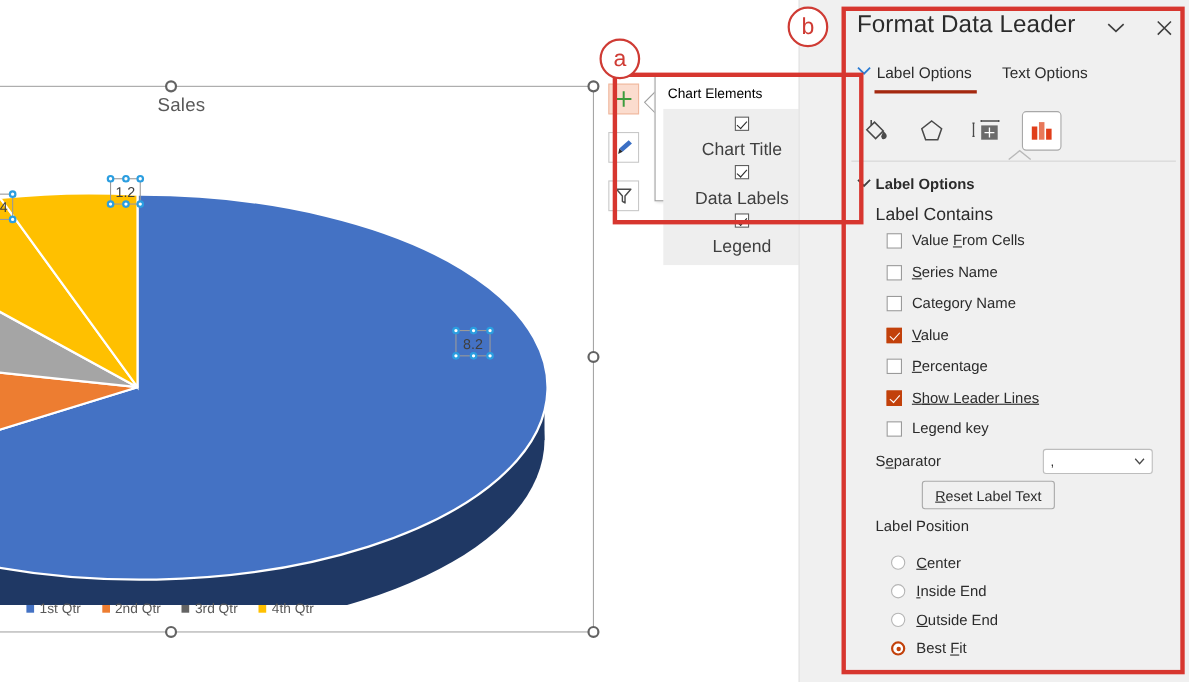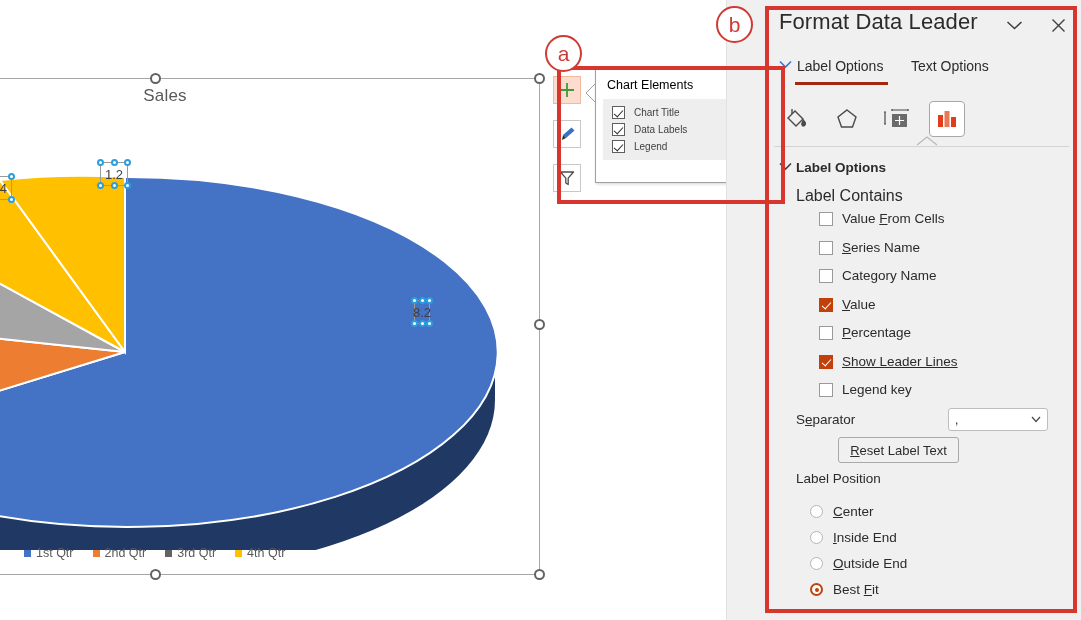--- a/index.html
+++ b/index.html
@@ -90,21 +90,21 @@
   #flyout-title {
     position: absolute; left: 11px; top: 9px;
     font-size: 12.5px; font-weight: normal; color: #000000;
   }
   #flyout-list {
     position: absolute; left: 7px; top: 30px; width: 134px;
     background: #eeeeee; padding: 5px 0;
   }
   .fly-row {
     display: flex; align-items: center; gap: 9px;
-    padding: 2px 0 2px 9px; font-size: 10px; color: #3f3f3f;
+    padding: 2px 0 2px 9px; font-size: 16px; color: #3f3f3f; flex-direction: column;
   }
   .fly-cb {
     width: 13px; height: 13px; border: 1px solid #5e5e5e; background:#fff;
     box-sizing: border-box; position: relative; flex: none;
   }
   .fly-cb::after {
     content: ""; position: absolute; left: 3px; top: 1px;
     width: 4px; height: 8px; border: solid #2b2b2b;
     border-width: 0 1.6px 1.6px 0; transform: rotate(42deg);
   }
@@ -158,21 +158,21 @@
     font-size: 13.5px; font-weight: bold; color: #2b2b2b;
   }
   #sect-chev { position: absolute; left: 17px; top: 162px; }
 
   #label-contains {
     position: absolute; left: 34px; top: 187px;
     font-size: 16px; color: #2b2b2b;
   }
 
   .cb-row {
-    position: absolute; left: 57px; display: flex; align-items: center; gap: 9px;
+    position: absolute; left: 44px; display: flex; align-items: center; gap: 9px;
     font-size: 13.5px; color: #2b2b2b;
   }
   .cb {
     width: 14px; height: 14px; box-sizing: border-box; flex: none; position: relative;
     border: 1px solid #9a9a9a; background: #ffffff;
   }
   .cb.on { background: #c2410b; border-color: #c2410b; }
   .cb.on::after {
     content: ""; position: absolute; left: 4px; top: 1.5px;
     width: 4px; height: 8px; border: solid #ffffff;
@@ -285,21 +285,21 @@
       <i class="dl-handle dl-h-bm"></i>
       <i class="dl-handle dl-h-br"></i>
     </div>
 
     <div class="dlabel" style="left:-16px; top:176px; width:28px; height:24px;">
       <span>1.4</span>
       <i class="dl-handle dl-h-tr"></i>
       <i class="dl-handle dl-h-br"></i>
     </div>
 
-    <div class="dlabel" style="left:414px; top:300px; width:16px; height:24px;">
+    <div class="dlabel" style="left:414px; top:300px; width:32px; height:24px;">
       <span>8.2</span>
       <i class="dl-handle dl-h-tl"></i>
       <i class="dl-handle dl-h-tm"></i>
       <i class="dl-handle dl-h-tr"></i>
       <i class="dl-handle dl-h-bl"></i>
       <i class="dl-handle dl-h-bm"></i>
       <i class="dl-handle dl-h-br"></i>
     </div>
 
     <div id="legend">

